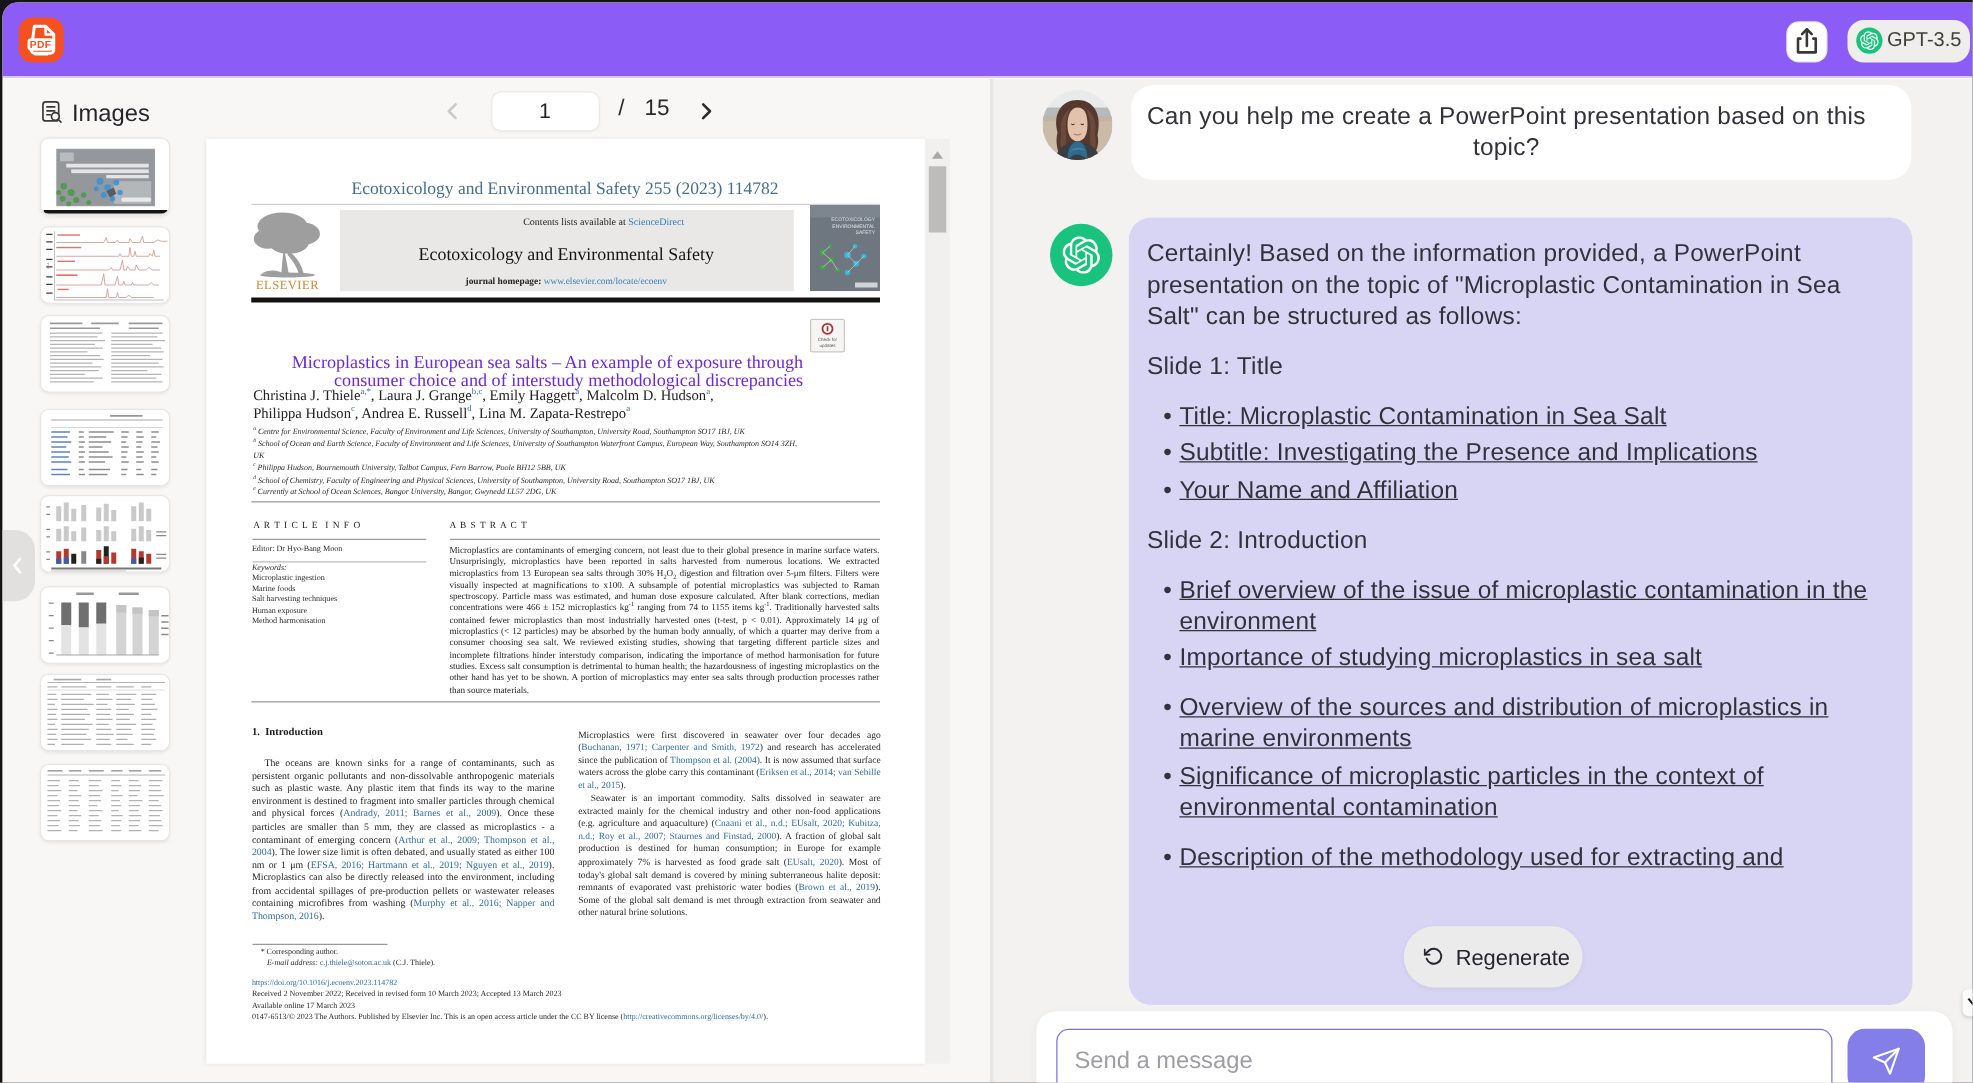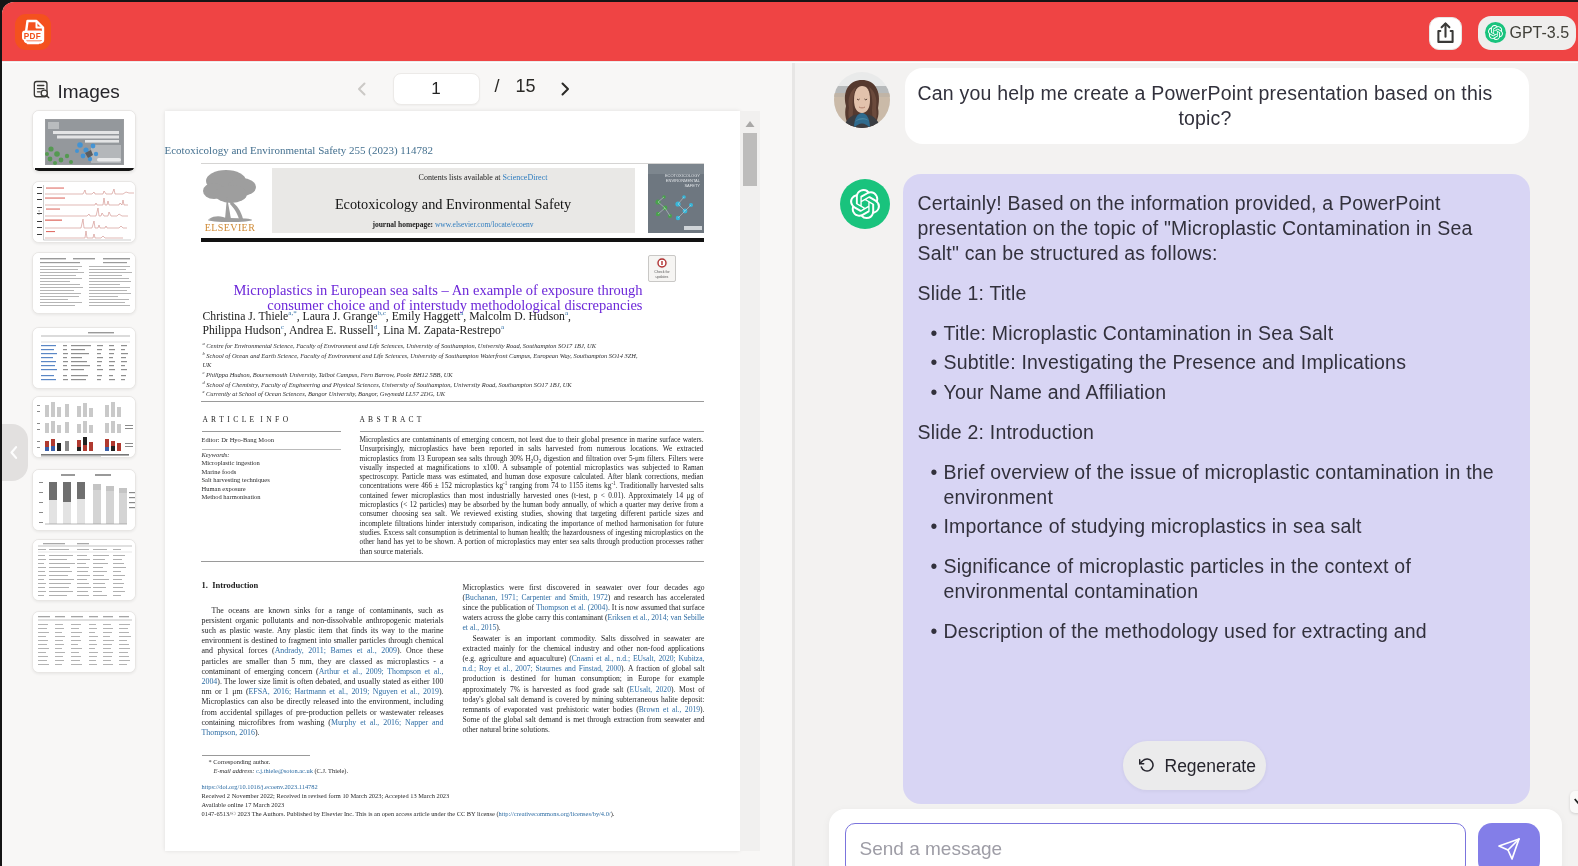--- a/index.html
+++ b/index.html
@@ -2,21 +2,21 @@
 <html><head>
 <meta charset="utf-8">
 <style>
   * { margin:0; padding:0; box-sizing:border-box; }
   html,body { width:1578px; height:866px; overflow:hidden; background:#151515; }
   body { font-family:"Liberation Sans", sans-serif; }
   .abs { position:absolute; }
   #app { position:absolute; left:1.5px; top:1.5px; width:1576.5px; height:864.5px;
          background:#fff; border-top-left-radius:12px; overflow:hidden; }
   
-  #hdr { position:absolute; left:0; top:0; width:100%; height:60px; background:#ef4444;
+  #hdr { position:absolute; left:0; top:0; width:100%; height:60px; background:#8b5cf6;
          border-bottom:1px solid #ececeb; }
   #pdficon { position:absolute; left:13px; top:12px; width:36px; height:36px; border-radius:10px;
              background:#f4511e; border-radius:11px; }
   #hdr h1 { position:absolute; left:64px; top:17px; font-size:22px; font-weight:bold; color:#17171a;
             letter-spacing:0.2px;margin-top:48px;}
   #sharebtn { position:absolute; left:1427px; top:15px; width:33px; height:33px; border:1px solid #e7e6e5;
               border-radius:10px; background:#fff; }
   #gptbadge { position:absolute; left:1476px; top:14px; width:98px; height:34px; border-radius:13px;
               background:#efeeed; }
   #gptbadge .logo { position:absolute; left:7px; top:6.5px; width:21px; height:21px; border-radius:50%;
@@ -56,21 +56,21 @@
               border-radius:10px; background:#fff; font-size:19px; color:#9e9da6; line-height:50px;
               padding-left:14px; }
   #sendbtn { position:absolute; left:649px; top:14px; width:62px; height:52px; background:#837ee8;
              border-radius:14px; }
   #regen { position:absolute; left:328px; top:678px; width:143px; height:49px; background:#ebebec;
            border-radius:25px; box-shadow:0 1px 4px rgba(0,0,0,0.06); }
   .blu { color:#2e6da4; }
   #aibody .chat-txt p { margin:0 0 15px 0; }
   #aibody .chat-txt p:first-child { margin-bottom:15px; }
   #aibody .chat-txt ul { list-style:none; margin:0 0 15px 0; }
-  #aibody .chat-txt li { position:relative; padding-left:26px; margin-bottom:4.5px; }
+  #aibody .chat-txt li { position:relative; padding-left:26px; margin-bottom:4.5px;text-decoration:underline; }
   #aibody .chat-txt li:last-child { margin-bottom:0; }
   #aibody .chat-txt li::before { content:"\2022"; position:absolute; left:13px; }
   #scrollchip { position:absolute; left:775px; top:728px; width:26px; height:22px; background:#fafaf9;
                 border-radius:5px; box-shadow:0 1px 3px rgba(0,0,0,0.15); }
   .bsup { color:#2e6da4; font-size:7px; }
   sup,sub { font-size:70%; line-height:0; }
   #page .abs { font-family:"Liberation Serif", serif; }
 </style>
 </head>
 <body>
@@ -559,21 +559,21 @@
               <rect x="38" y="52" width="11" height="1"></rect>
               <rect x="56" y="52" width="8" height="1"></rect>
               <rect x="70" y="52" width="10" height="1"></rect>
               <rect x="86" y="52" width="8" height="1"></rect>
           </g>
         </svg>
       </div>
     </div>
     <div id="page">
 
-      <div class="abs" style="left:0; top:33px; width:575px; text-align:left; font-size:11px; color:#44708f;">Ecotoxicology and Environmental Safety 255 (2023) 114782</div>
+      <div class="abs" style="left:0; top:33px; width:575px; text-align:center; font-size:14px; color:#44708f;">Ecotoxicology and Environmental Safety 255 (2023) 114782</div>
 
       <div class="abs" style="left:36px; top:52px; width:503px; height:1px; background:#d5d4d3;"></div>
       <div class="abs" style="left:36px; top:56px; width:59px; height:66px;">
         <svg width="59" height="66" viewBox="0 0 59 66">
           <g fill="#8e8e8e" opacity="0.85">
             <ellipse cx="25" cy="14" rx="20" ry="11"></ellipse>
             <ellipse cx="41" cy="20" rx="14" ry="9"></ellipse>
             <ellipse cx="13" cy="24" rx="11" ry="8"></ellipse>
             <ellipse cx="30" cy="27" rx="16" ry="9"></ellipse>
             <path d="M26 30 L30 52 L24 52 Z"></path>
@@ -725,20 +725,21 @@
           <li>Title: Microplastic Contamination in Sea Salt</li>
           <li>Subtitle: Investigating the Presence and Implications</li>
           <li>Your Name and Affiliation</li>
         </ul>
         <p>Slide 2: Introduction</p>
         <ul>
           <li>Brief overview of the issue of microplastic contamination in the<br>environment</li>
           <li>Importance of studying microplastics in sea salt</li>
         </ul>
         <ul>
+          <li>Overview of the sources and distribution of microplastics in<br>marine environments</li>
           <li>Significance of microplastic particles in the context of<br>environmental contamination</li>
         </ul>
         <ul>
           <li>Description of the methodology used for extracting and</li>
         </ul>
       </div>
     </div>
     <div id="regen">
       <svg class="abs" style="left:16px; top:16px;" width="16" height="16" viewBox="0 0 24 24" fill="none" stroke="#26252d" stroke-width="2.3" stroke-linecap="round" stroke-linejoin="round">
         <path d="M1 4v6h6"></path>

